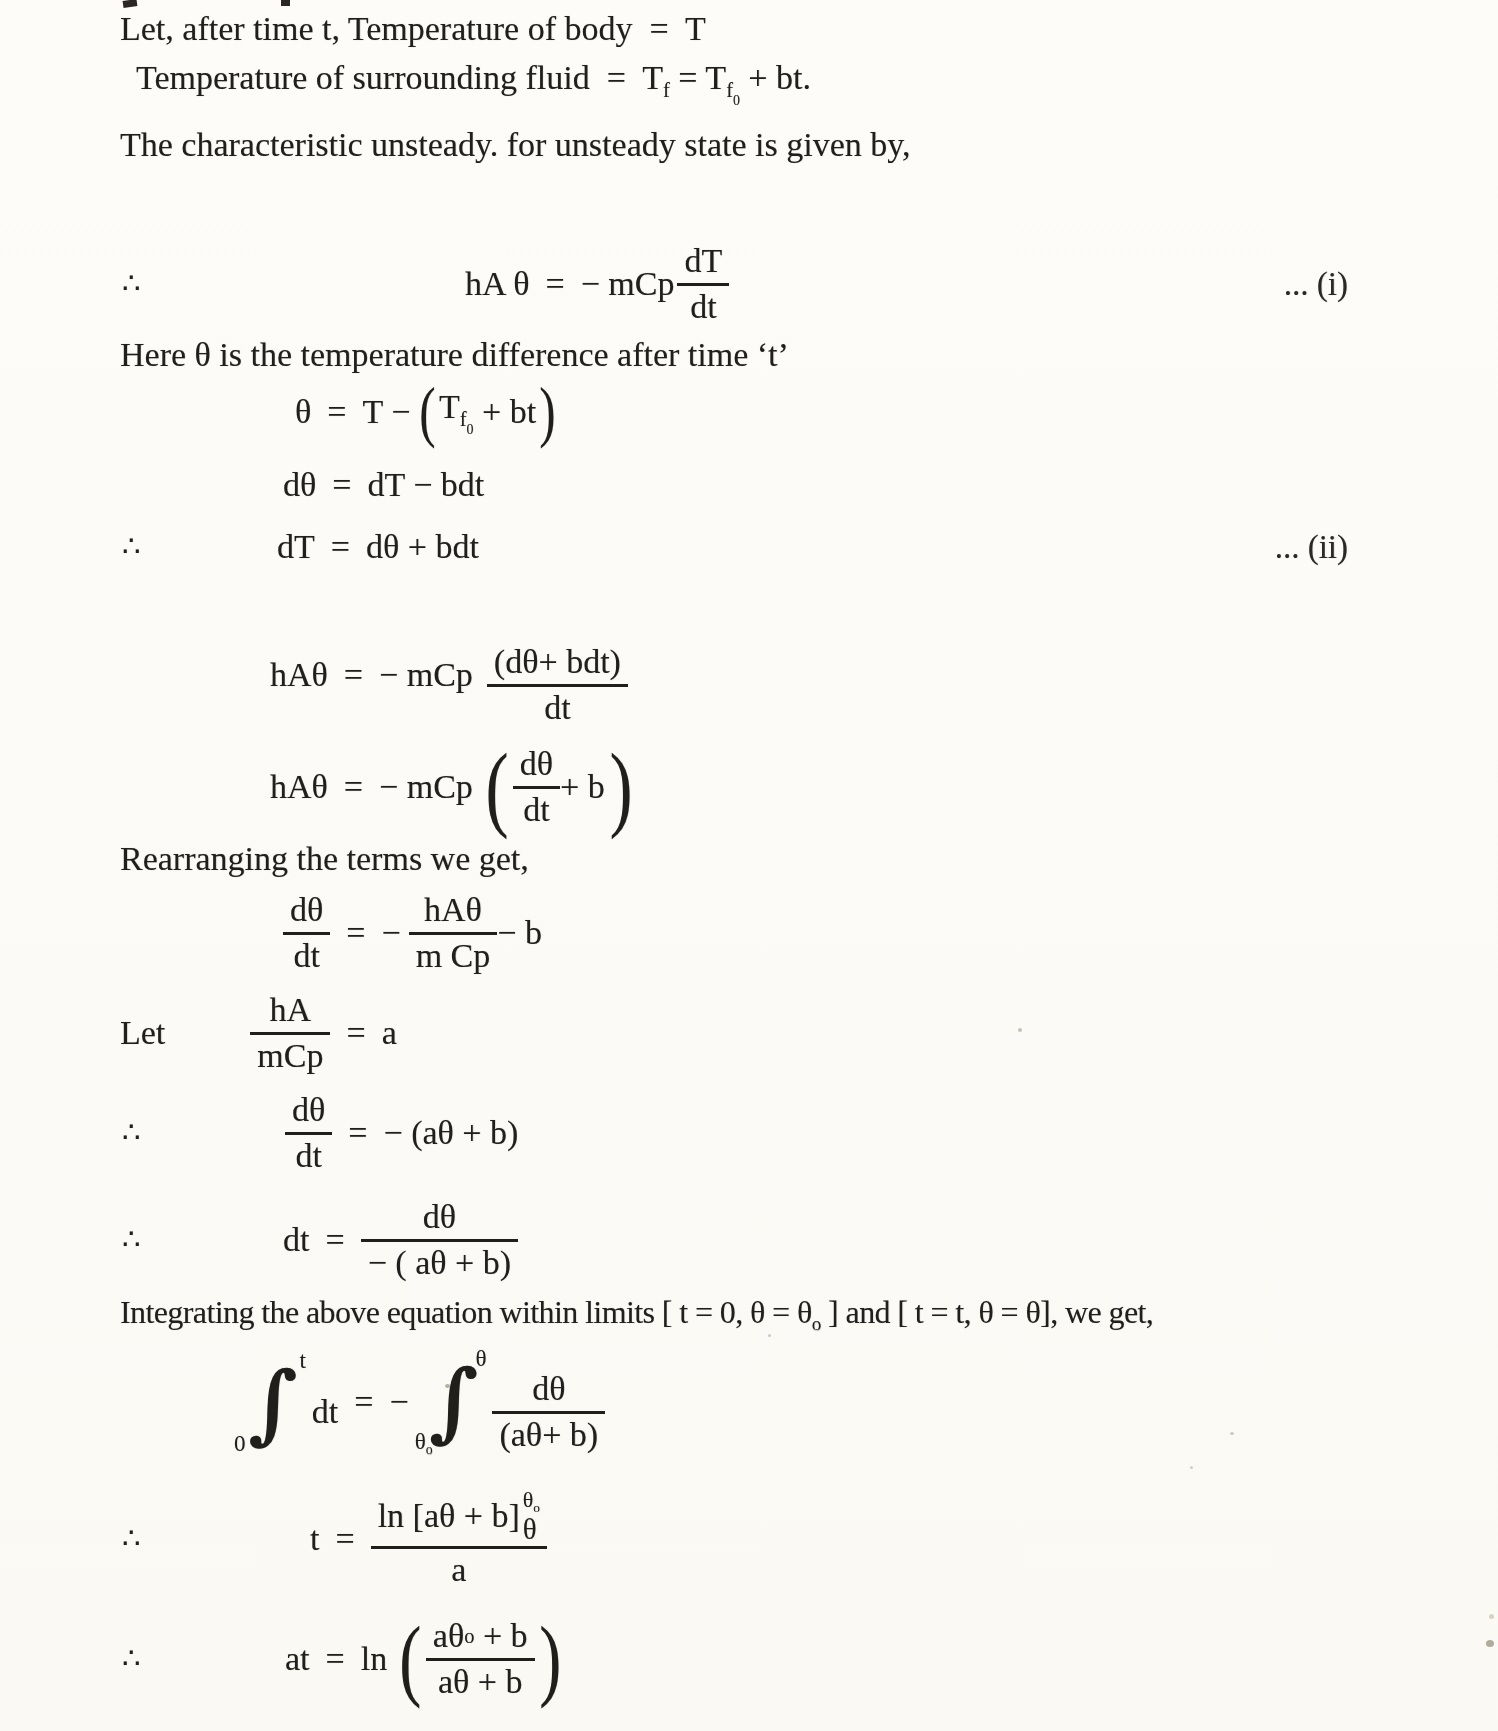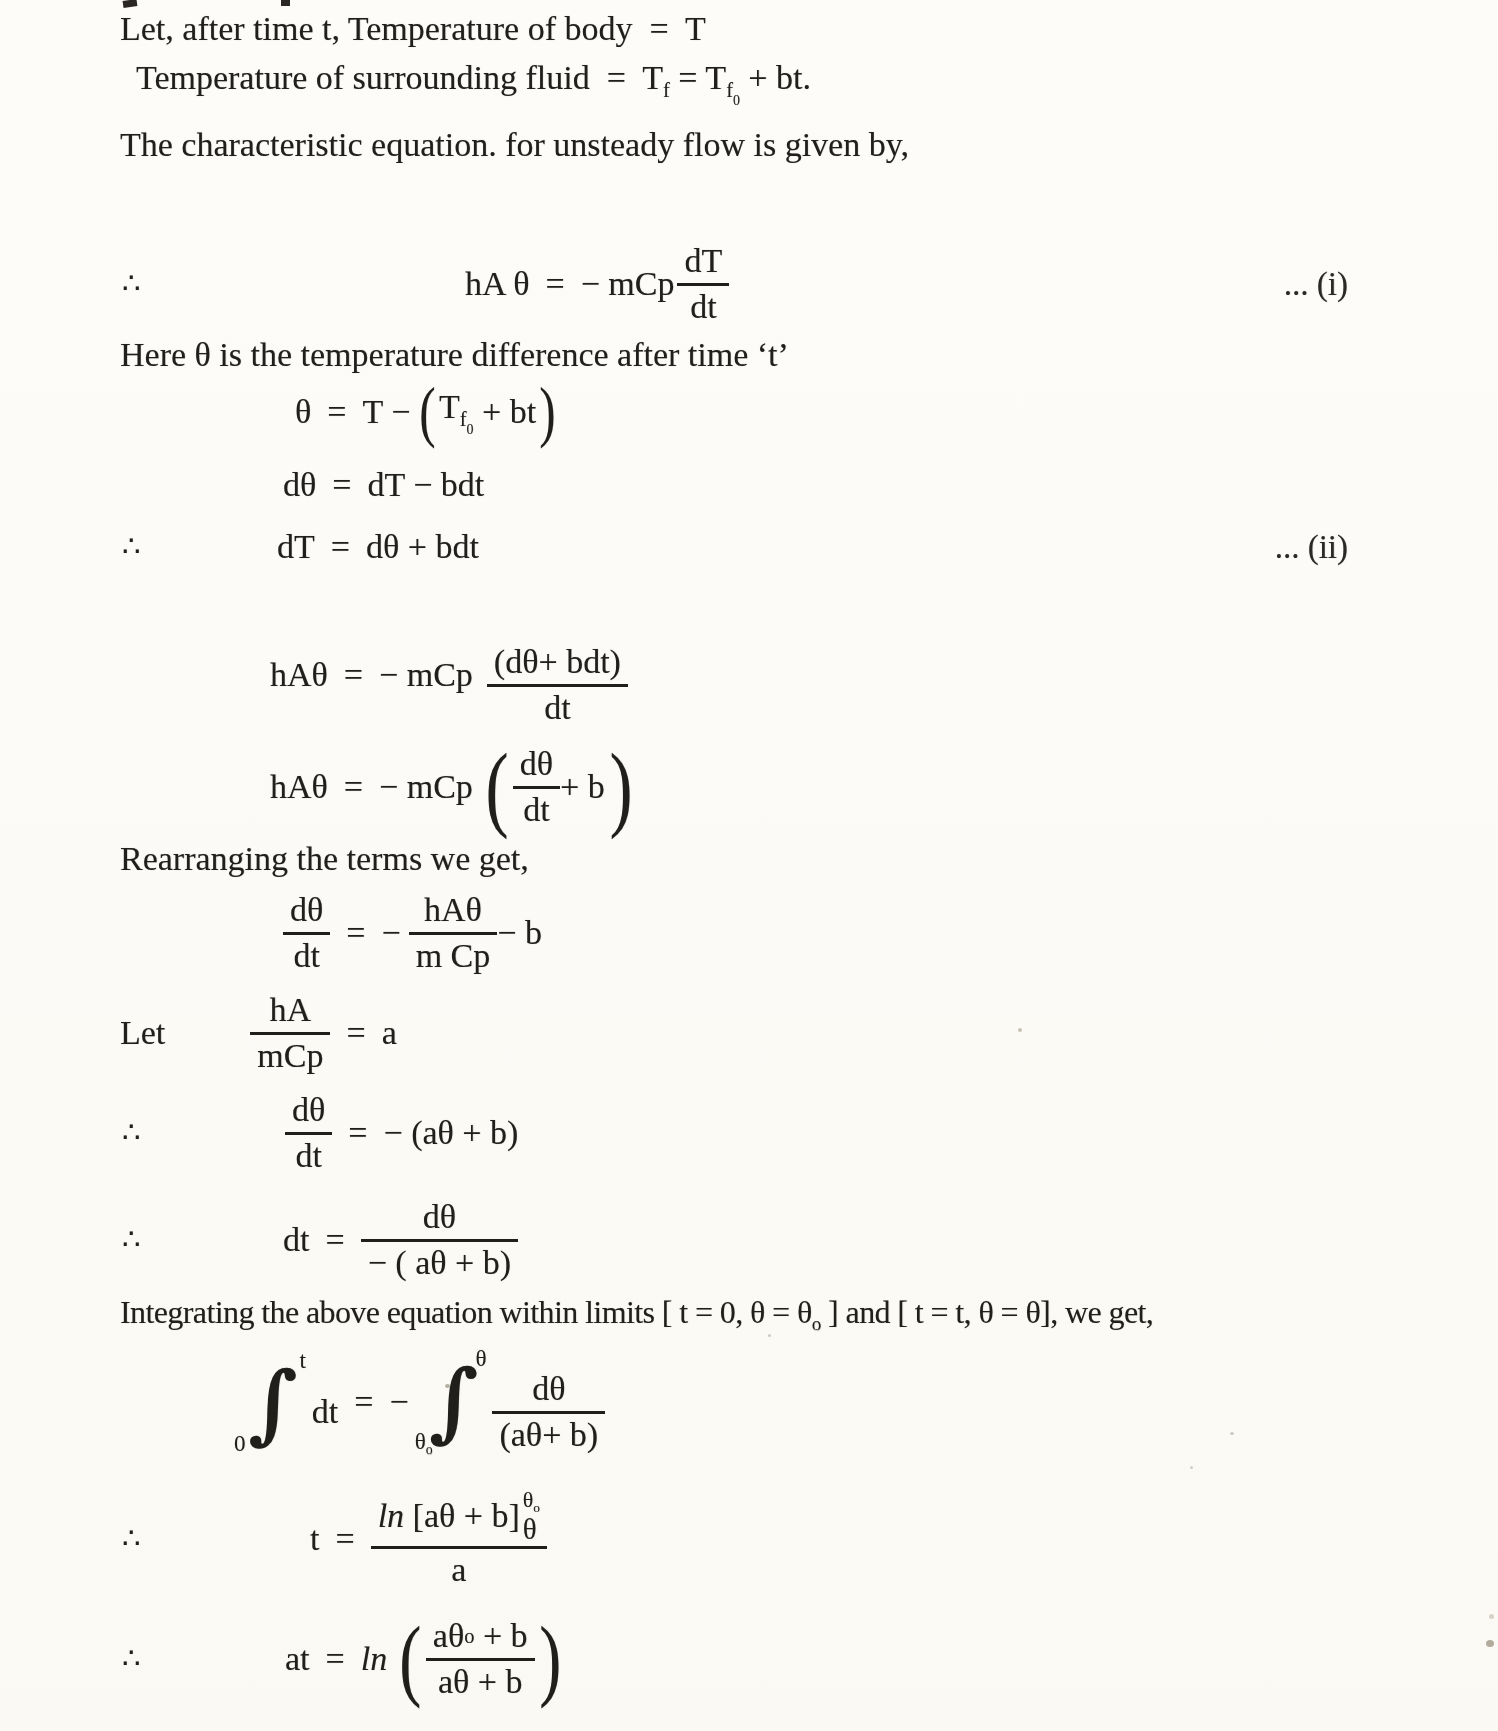--- a/index.html
+++ b/index.html
@@ -30,21 +30,21 @@
   .frac .bar{align-self:stretch;height:0;border-top:3px solid var(--ink);}
   .bigp{display:inline-block;font-weight:400;line-height:0.82;transform:scaleX(0.72);}
   .integral{display:inline-flex;flex-direction:column;align-items:center;line-height:1;}
   .iglyph{font-family:"DejaVu Serif", serif;font-weight:bold;font-size:86px;line-height:0.82;}
   .ilim{font-size:23px;line-height:1;}
   .ilim.top{align-self:flex-end;margin-right:-8px;margin-bottom:-4px;}
   .ilim.bot{align-self:flex-start;margin-left:-14px;margin-top:-6px;}
   .evalstack{display:inline-flex;flex-direction:column;align-items:flex-start;line-height:1;margin-left:3px;}
   .evaltop{font-size:22px;margin-bottom:1px;}
   .evalbot{font-size:29px;}
-  .it{font-style:italic;}
+  .it{}
   .artifact{position:absolute;background:#2a2724;}
   .speck{position:absolute;border-radius:50%;}
 </style>
 </head>
 <body>
 
 <div class="page">
 
   <div class="artifact" style="left:123px;top:0;width:14px;height:7px;transform:rotate(-8deg);"></div>
   <div class="artifact" style="left:281px;top:0;width:9px;height:6px;"></div>
@@ -58,21 +58,21 @@
 
   <div class="row" style="top:8px;height:42px;">
     <span>Let, after time t, Temperature of body  =  T</span>
   </div>
 
   <div class="row" style="top:56px;height:54px;margin-left:16px;">
     <span><span>Temperature of surrounding fluid  =  T</span><span class="sub">f</span><span> = T</span><span class="sub"><span>f</span><span class="sub">0</span></span><span> + bt.</span></span>
   </div>
 
   <div class="row" style="top:124px;height:42px;">
-    <span>The characteristic equation. for unsteady flow is given by,</span>
+    <span>The characteristic unsteady. for unsteady state is given by,</span>
   </div>
 
 
   <div class="row" style="top:236px;height:96px;">
     <span class="therefore">∴</span>
     <span style="margin-left:345px;">hA θ</span>
     <span class="rel">=</span>
     <span>− mCp</span>
     <span class="frac" style="margin-left:3px;">
       <span class="num">dT</span>

